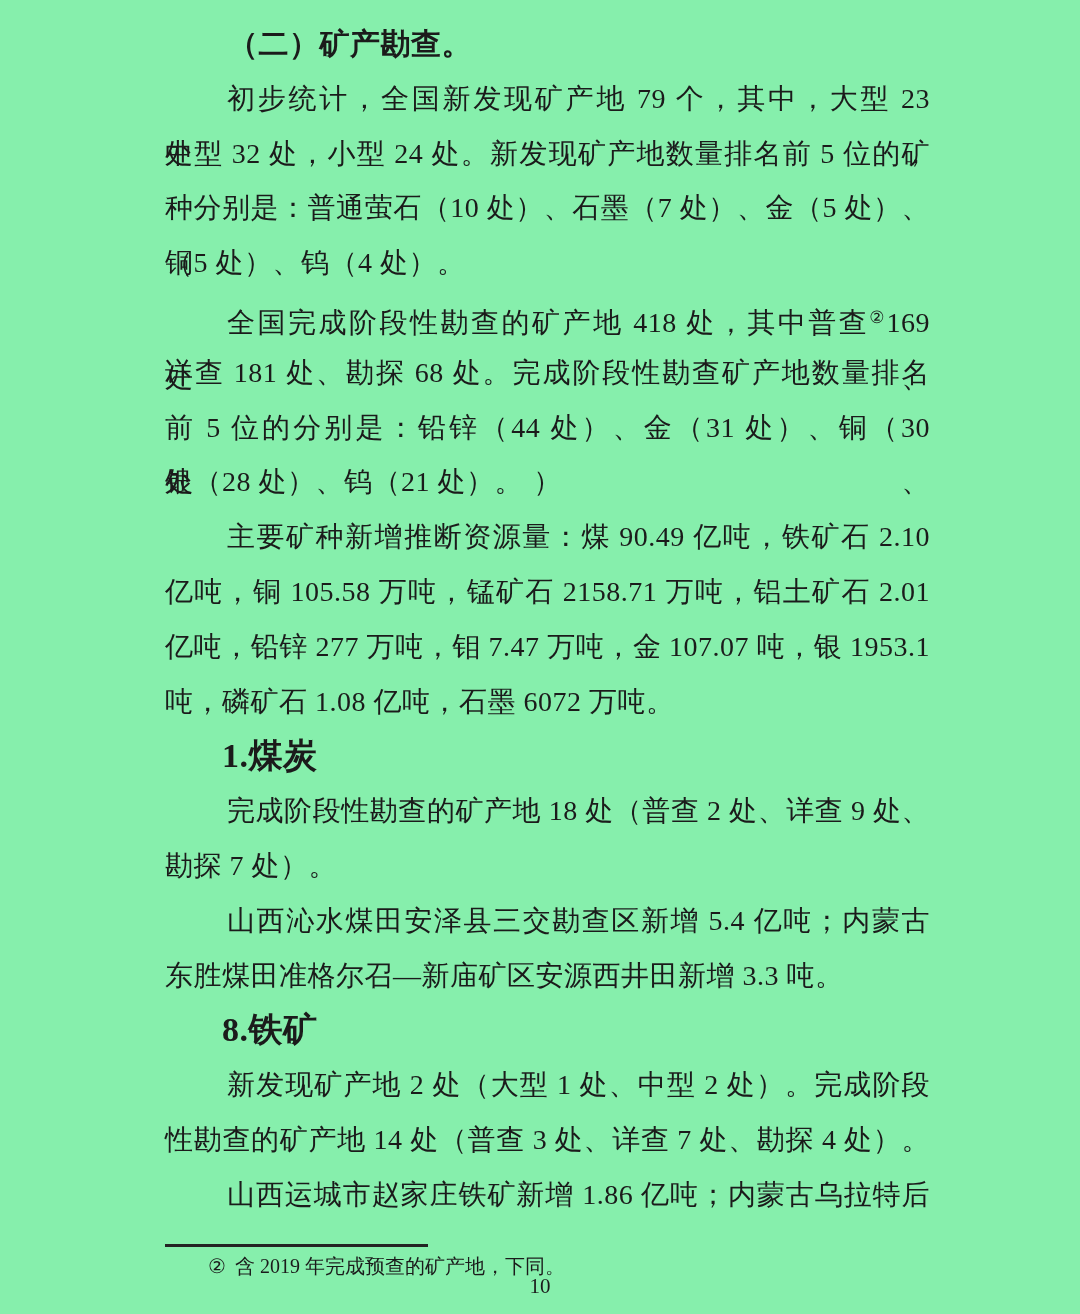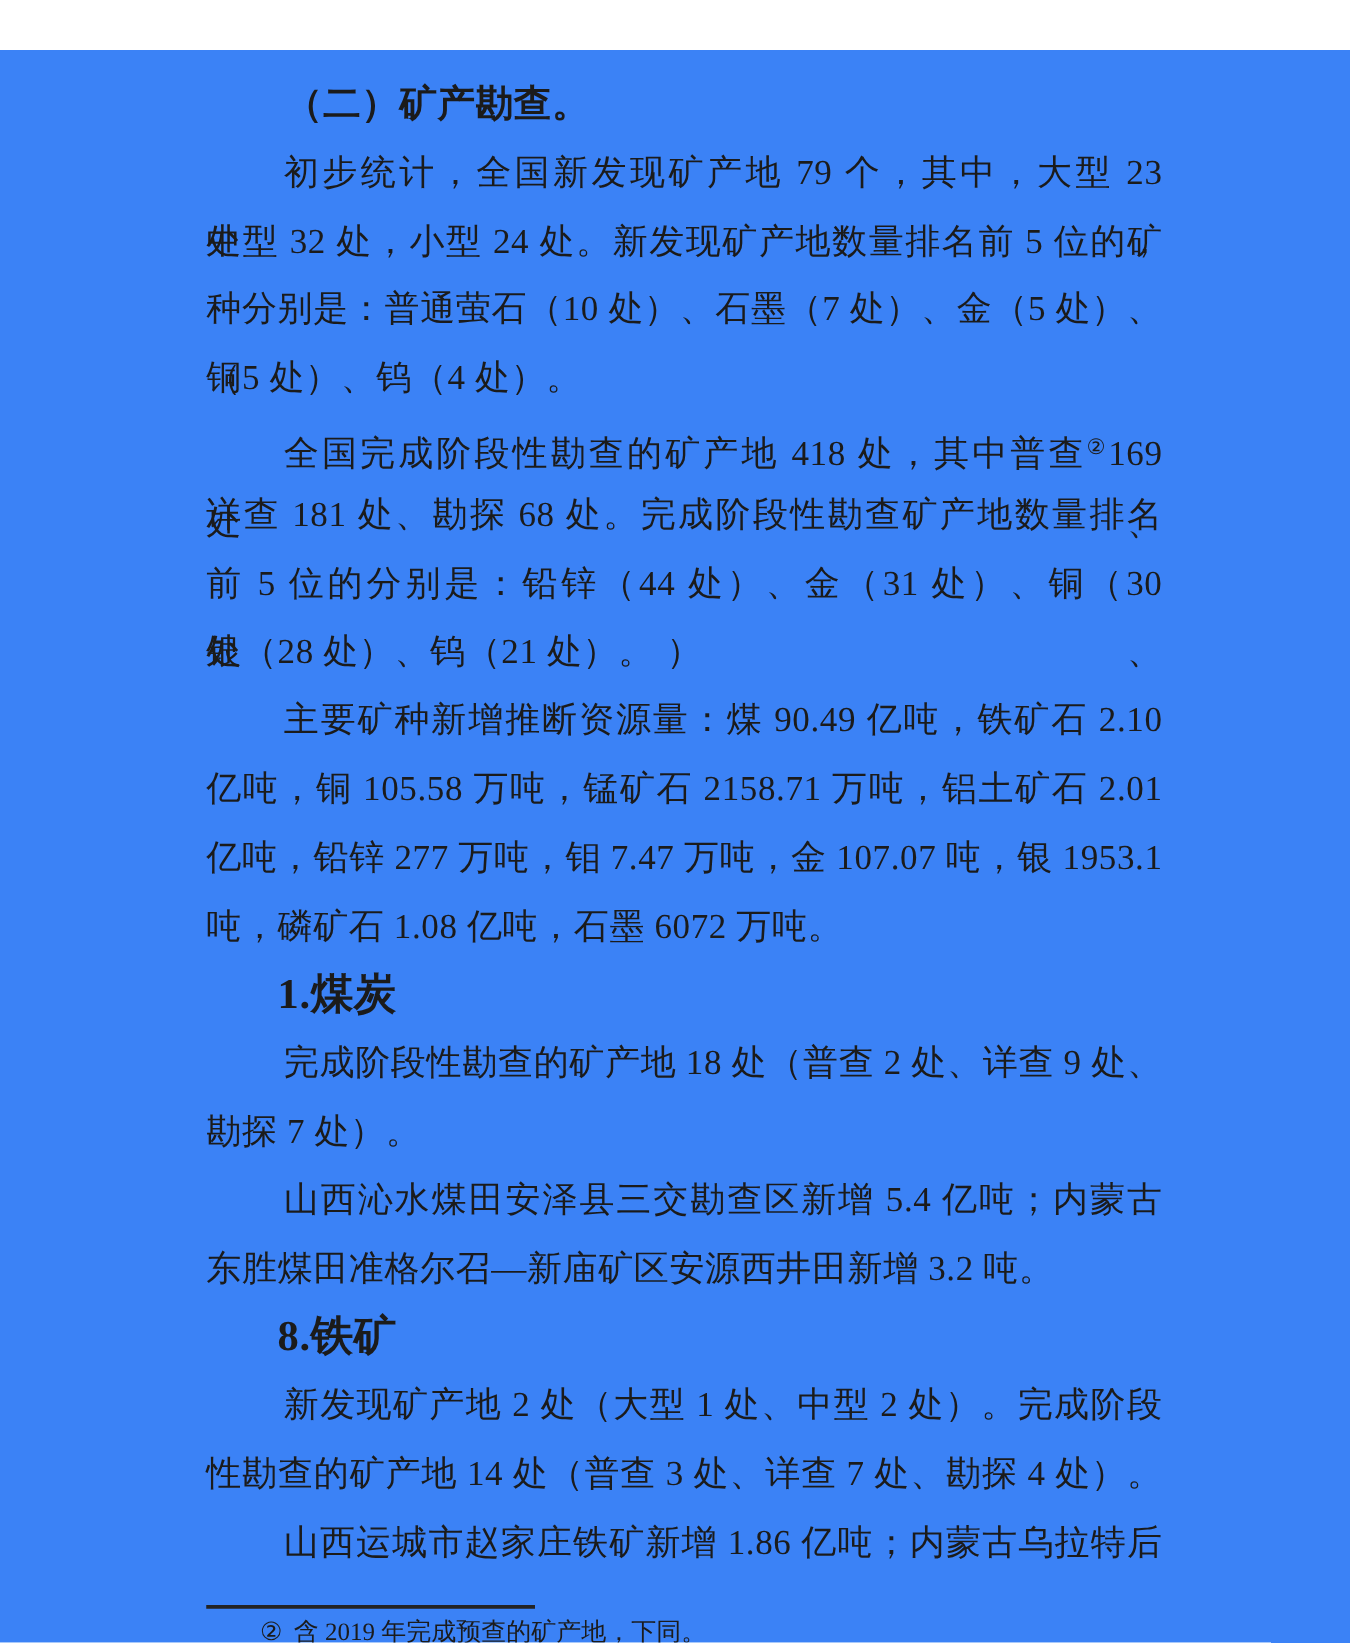--- a/index.html
+++ b/index.html
@@ -11,22 +11,21 @@
     width: 1080px;
     height: 1314px;
     position: relative;
     font-family: "Liberation Serif", "DejaVu Serif", serif;
     color: #1b1b1b;
     overflow: hidden;
   }
   .page {
     position: absolute;
     inset: 0;
-    background: #3b82f6;
-    margin-top: 40px;
+    background: #86efac;
   }
   .content {
     position: absolute;
     left: 165px;
     top: 17px;
     width: 765px;
   }
   .ln {
     display: block;
     height: 54.8px;
@@ -72,21 +71,21 @@
     line-height: 27px;
     color: #1b1b1b;
   }
   .footnote .marker { margin-right: 9px; }
   .pageno {
     position: absolute;
     left: 0;
     top: 1274px;
     width: 100%;
     text-align: center;
-    font-size: 15px;
+    font-size: 21px;
     color: #1b1b1b;
   }
 </style>
 </head>
 <body>
 
 <div class="page">
 
   <div class="content">
     <div class="ln head">（二）矿产勘查。</div>
@@ -103,21 +102,21 @@
 
     <div class="ln first">主要矿种新增推断资源量：煤 90.49 亿吨，铁矿石 2.10</div>
     <div class="ln full">亿吨，铜 105.58 万吨，锰矿石 2158.71 万吨，铝土矿石 2.01</div>
     <div class="ln full">亿吨，铅锌 277 万吨，钼 7.47 万吨，金 107.07 吨，银 1953.1</div>
     <div class="ln last">吨，磷矿石 1.08 亿吨，石墨 6072 万吨。</div>
 
     <div class="ln sub">1.煤炭</div>
     <div class="ln first">完成阶段性勘查的矿产地 18 处（普查 2 处、详查 9 处、</div>
     <div class="ln last">勘探 7 处）。</div>
     <div class="ln first">山西沁水煤田安泽县三交勘查区新增 5.4 亿吨；内蒙古</div>
-    <div class="ln last">东胜煤田准格尔召—新庙矿区安源西井田新增 3.2 吨。</div>
+    <div class="ln last">东胜煤田准格尔召—新庙矿区安源西井田新增 3.3 吨。</div>
 
     <div class="ln sub">8.铁矿</div>
     <div class="ln first">新发现矿产地 2 处（大型 1 处、中型 2 处）。完成阶段</div>
     <div class="ln full">性勘查的矿产地 14 处（普查 3 处、详查 7 处、勘探 4 处）。</div>
     <div class="ln first">山西运城市赵家庄铁矿新增 1.86 亿吨；内蒙古乌拉特后</div>
   </div>
 
   <div class="footnote-sep"></div>
 
   <div class="footnote">

